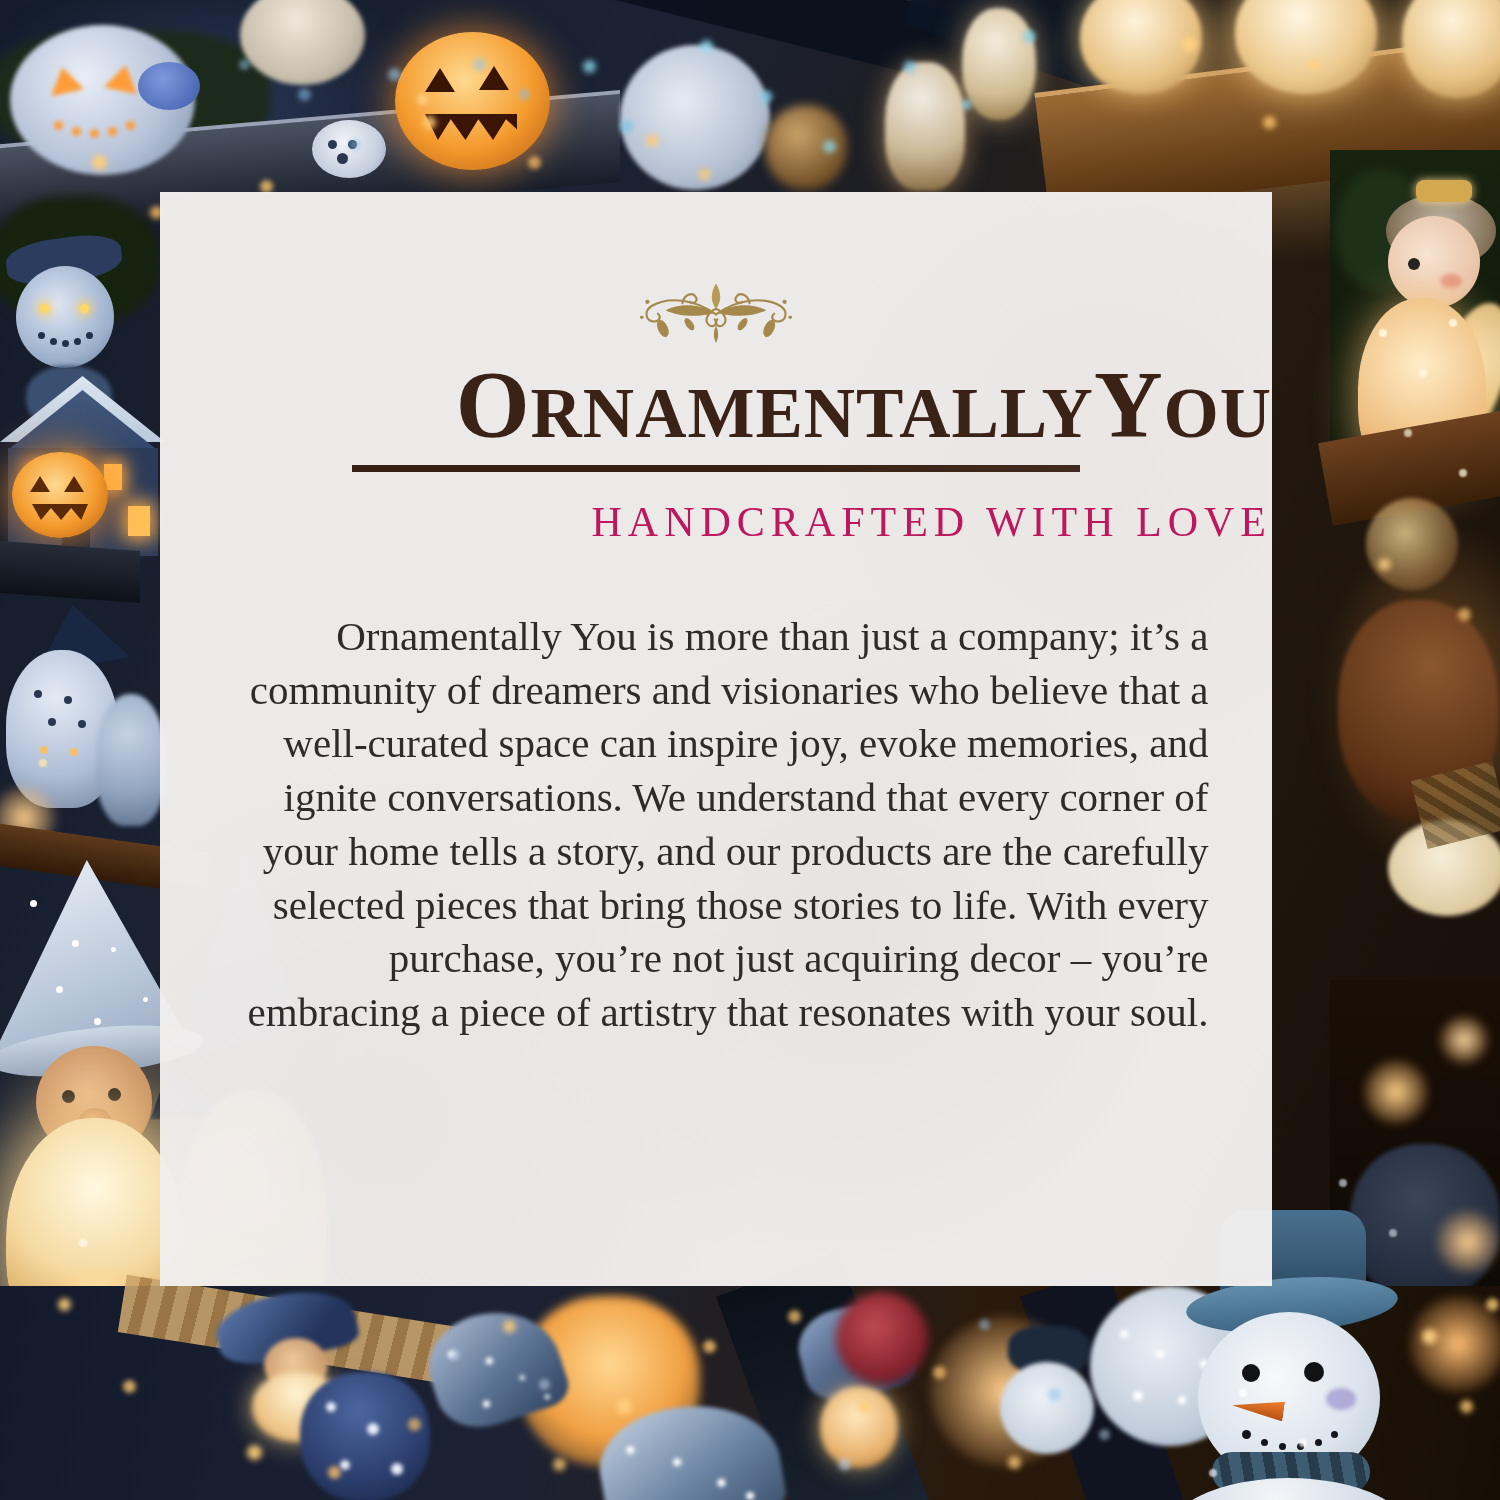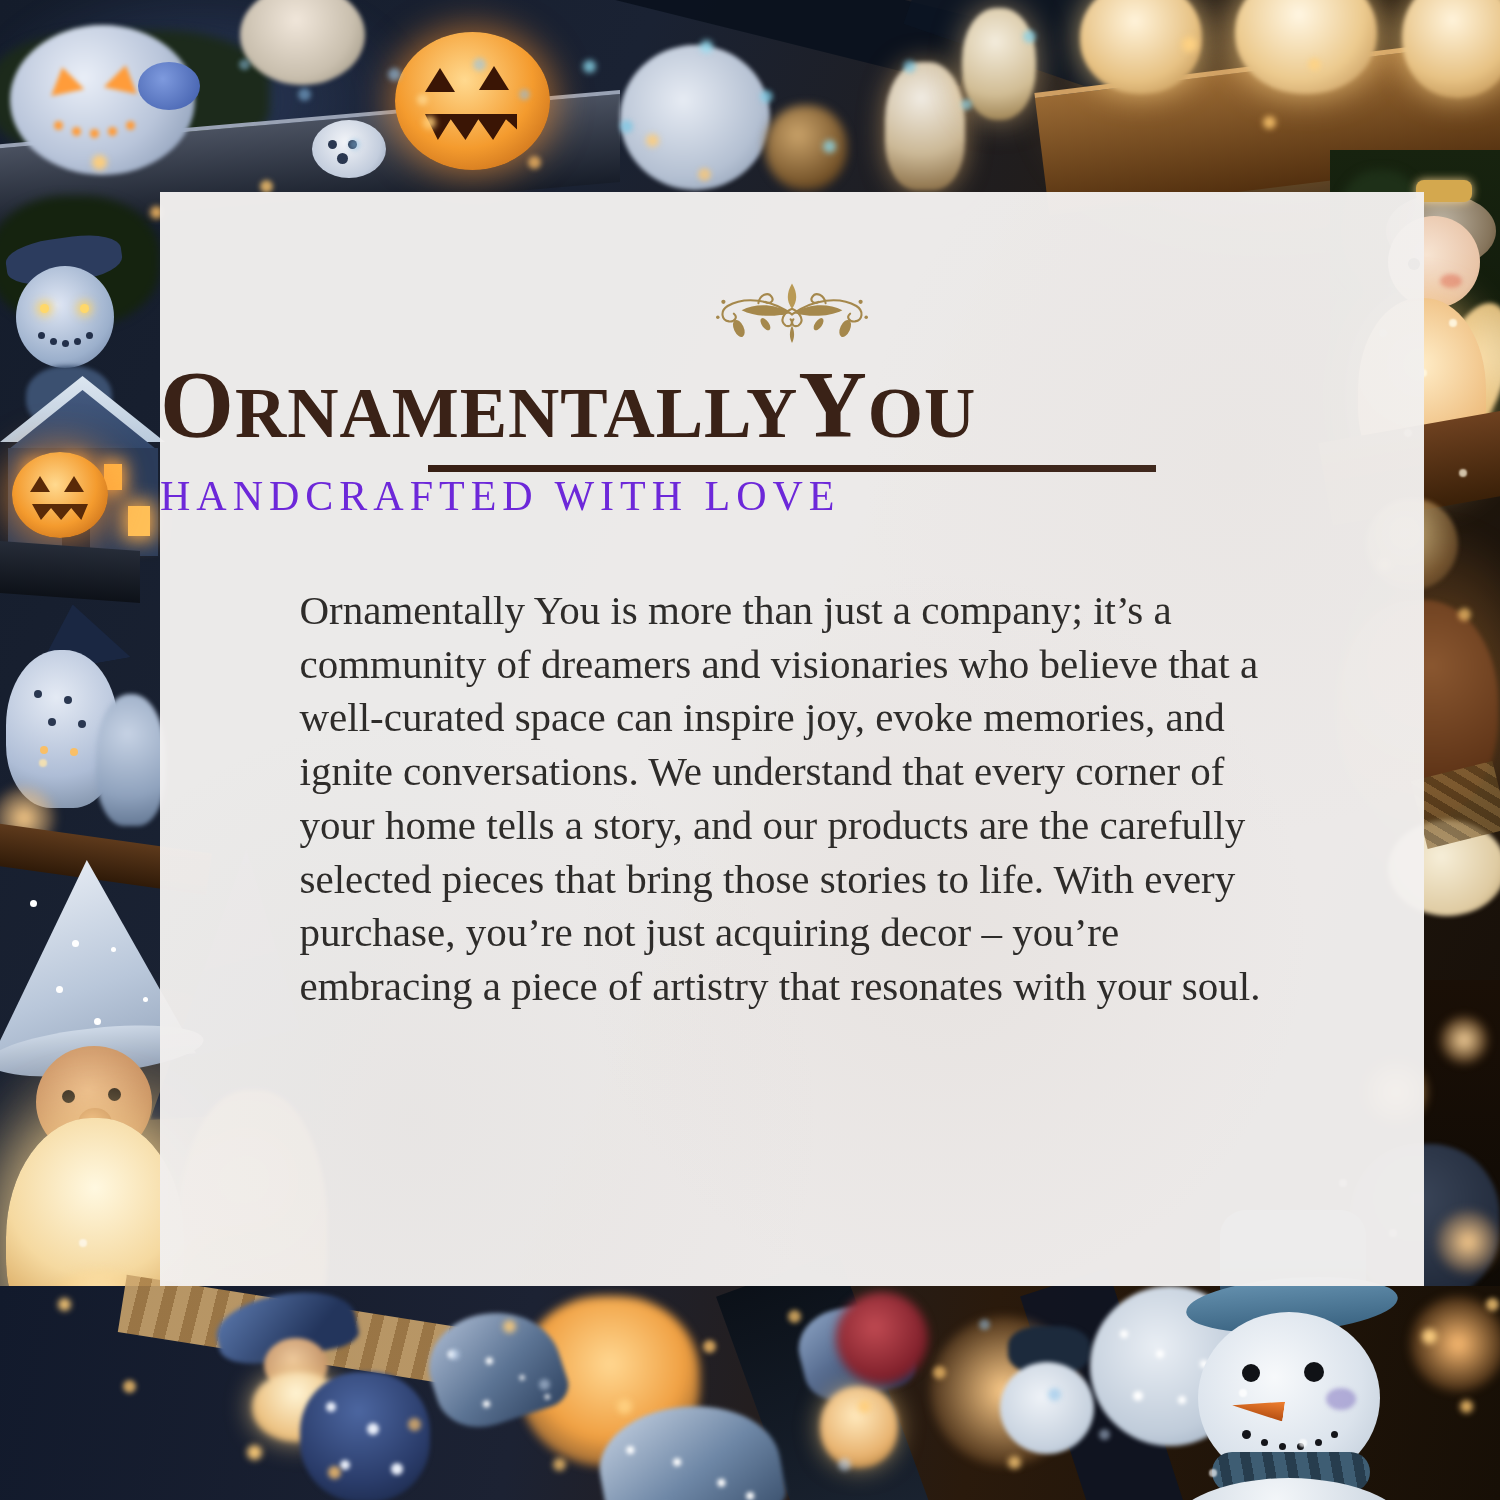--- a/index.html
+++ b/index.html
@@ -9,40 +9,40 @@
     font-family:"Liberation Serif",serif;
   }
   .abs{position:absolute;}
   .r{border-radius:50%;}
   .b1{filter:blur(2px);}
   .b2{filter:blur(5px);}
   .b3{filter:blur(12px);}
 
   
   .card{
-    position:absolute;left:160px;top:192px;width:1264px;height:1094px;
-    background:rgba(243,241,239,0.97);z-index:40;text-align:left;
+    position:absolute;left:160px;top:192px;width:1112px;height:1094px;
+    background:rgba(243,241,239,0.97);z-index:40;text-align:right;
   }
   .card::before{ 
     content:"";position:absolute;inset:0;
     background:
       radial-gradient(circle at 62% 68%, rgba(190,175,160,.10), transparent 34%),
       radial-gradient(circle at 20% 85%, rgba(180,170,165,.08), transparent 30%),
       radial-gradient(circle at 85% 25%, rgba(200,190,175,.07), transparent 28%);
   }
   .flourish{display:block;margin:86px auto 0;}
   .brand-title{
     position:relative;margin:10px 0 0;color:#3a2217;font-weight:700;
     line-height:1;letter-spacing:1px;white-space:nowrap;
   }
   .brand-title .big{font-size:95px;}
   .brand-title .small{font-size:71px;}
   .rule{width:728px;height:7px;background:#382015;margin:12px auto 0;}
   .tagline{
-    position:relative;font-size:42px;letter-spacing:6px;color:#6d28d9;
+    position:relative;margin-top:26px;font-size:42px;letter-spacing:6px;color:#be185d;
   }
   .about{
     position:relative;margin:64px auto 0;width:985px;font-size:41px;
     line-height:1.31;color:#2e2c2a;
   }
 
   
   .dotline{width:9px;height:9px;border-radius:50%;}
 </style>
 </head>

